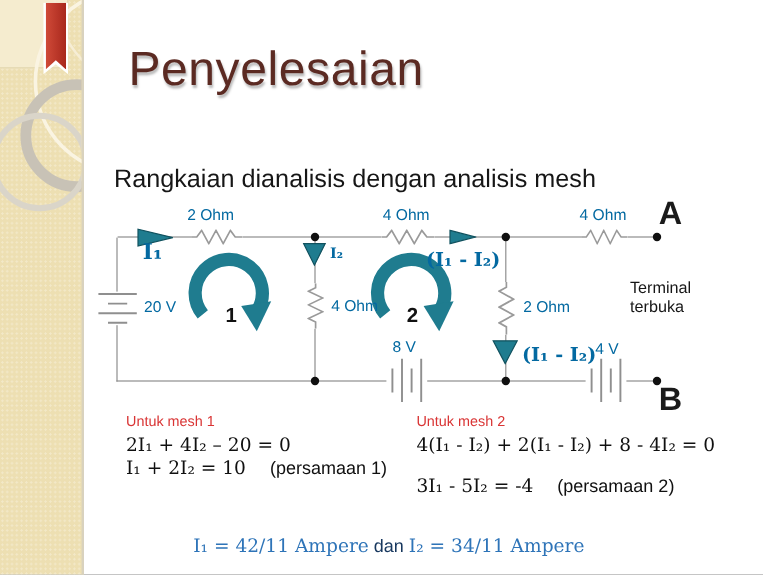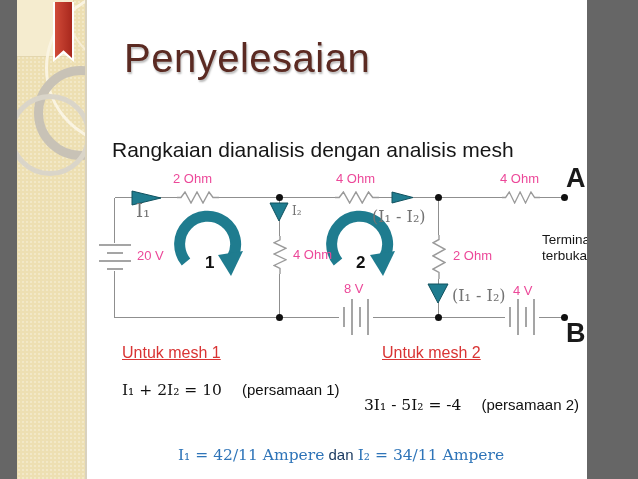--- a/index.html
+++ b/index.html
@@ -1,17 +1,17 @@
 <!DOCTYPE html>
 <html><head>
 <meta charset="utf-8">
 <style>
   html,body{margin:0;padding:0;background:#666;}
-  #slide{position:relative;width:570px;height:479px;background:#ffffff;overflow:hidden;
-         font-family:"Liberation Sans",sans-serif;margin-left:17px;}
+  #slide{position:relative;width:638px;height:479px;background:#ffffff;overflow:hidden;
+         font-family:"Liberation Sans",sans-serif;}
   
   #sidebar{position:absolute;left:0;top:0;width:68px;height:479px;background:#EDDFB2;
            border-right:2px solid #D9D2BE;overflow:hidden;
            background-image:radial-gradient(rgba(255,255,255,.28) 1px,transparent 1px);
            background-size:4px 4px;}
   .circ{position:absolute;border-radius:50%;}
   #ribbon-outer{position:absolute;left:36px;top:2px;width:21px;height:60px;background:#ffffff;
       clip-path:polygon(0 0,100% 0,100% 100%,50% 86%,0 100%);}
   #ribbon-inner{position:absolute;left:2px;top:0;width:17px;height:56px;
       background:linear-gradient(90deg,#d04a38,#a8281d);
@@ -19,29 +19,29 @@
   
   #title{position:absolute;left:107px;top:36px;font-size:40px;color:#5B2A22;
          text-shadow:1px 2px 2px rgba(0,0,0,0.28);letter-spacing:.5px;}
   #step-heading{position:absolute;left:95px;top:105px;font-size:21px;color:#161616;
          text-decoration:underline;text-underline-offset:3px;}
   #step-desc{position:absolute;left:95px;top:138px;font-size:21px;color:#161616;}
   
   .wh{position:absolute;height:1.4px;background:#8f8f8f;}
   .wv{position:absolute;width:1.4px;background:#8f8f8f;}
   .dot{position:absolute;width:7px;height:7px;border-radius:50%;background:#101010;}
-  .plabel{position:absolute;font-size:13px;color:#ec4899;white-space:nowrap;}
+  .plabel{position:absolute;font-size:13px;color:#0369a1;white-space:nowrap;}
   .clabel{position:absolute;font-family:"DejaVu Serif","Liberation Serif",serif;
-          font-weight:normal;color:#737373;white-space:nowrap;}
+          font-weight:bold;color:#0369a1;white-space:nowrap;}
   .meshnum{position:absolute;font-size:17px;font-weight:bold;color:#111;}
   .term{position:absolute;font-size:27px;font-weight:600;color:#1a1a1a;}
   #terminal-note{position:absolute;left:525px;top:232px;font-size:13.5px;line-height:16px;color:#161616;}
   .csvg{position:absolute;}
   
-  .redhead{position:absolute;font-size:16px;color:#D93434;white-space:nowrap;text-decoration:underline;}
+  .redhead{position:absolute;font-size:12px;color:#D93434;white-space:nowrap;}
   .eq{position:absolute;font-family:"DejaVu Serif","Liberation Serif",serif;
       font-size:15.5px;color:#101010;white-space:nowrap;}
   .eqnote{font-family:"Liberation Sans",sans-serif;font-size:15px;margin-left:20px;}
   #conclusion-1{position:absolute;left:134px;top:428px;font-size:15px;color:#D93434;white-space:nowrap;}
   #conclusion-2{position:absolute;left:161px;top:446px;font-size:15.5px;white-space:nowrap;}
   .resblue{font-family:"DejaVu Serif","Liberation Serif",serif;color:#2E74B8;}
   .conj{font-family:"Liberation Sans",sans-serif;font-weight:normal;color:#17375E;font-size:15px;}
 </style>
 </head>
 <body>
@@ -163,25 +163,27 @@
   <div class="meshnum" style="left:339px;top:253px;">2</div>
 
   <div class="term" style="left:549px;top:163px;">A</div>
   <div class="term" style="left:549px;top:318px;">B</div>
   <div id="terminal-note">
     <div>Terminal</div>
     <div>terbuka</div>
   </div>
 
   <div class="redhead" style="left:105px;top:344px;">Untuk mesh 1</div>
+  <div class="eq" style="left:105px;top:362px;">2I₁ + 4I₂ – 20 = 0</div>
   <div class="eq" style="left:105px;top:381px;">
     <span>I₁ + 2I₂ = 10</span><span class="eqnote">(persamaan 1)</span>
   </div>
 
-  <div class="redhead" style="left:365px;top:344px;">Untuk mesh 2</div>
+  <div class="redhead" style="left:347px;top:344px;">Untuk mesh 2</div>
+  <div class="eq" style="left:347px;top:362px;">4(I₁ - I₂) + 2(I₁ - I₂) + 8 - 4I₂ = 0</div>
   <div class="eq" style="left:347px;top:396px;">
     <span>3I₁ - 5I₂ = -4</span><span class="eqnote">(persamaan 2)</span>
   </div>
 
   <div id="conclusion-2">
     <span class="resblue">I₁ = 42/11 Ampere</span><span class="conj"> dan </span><span class="resblue">I₂ = 34/11 Ampere</span>
   </div>
 
 </div>
 

